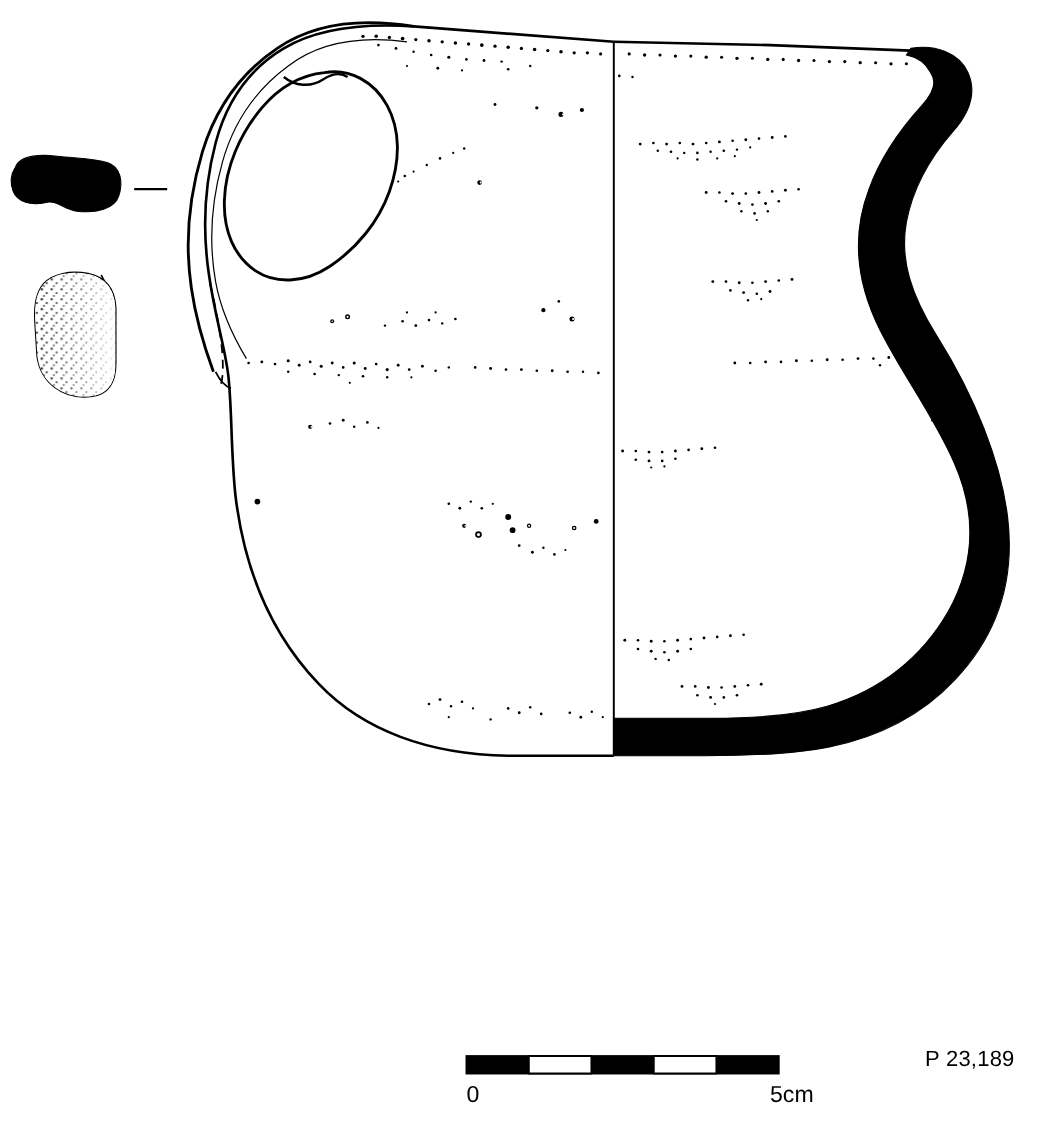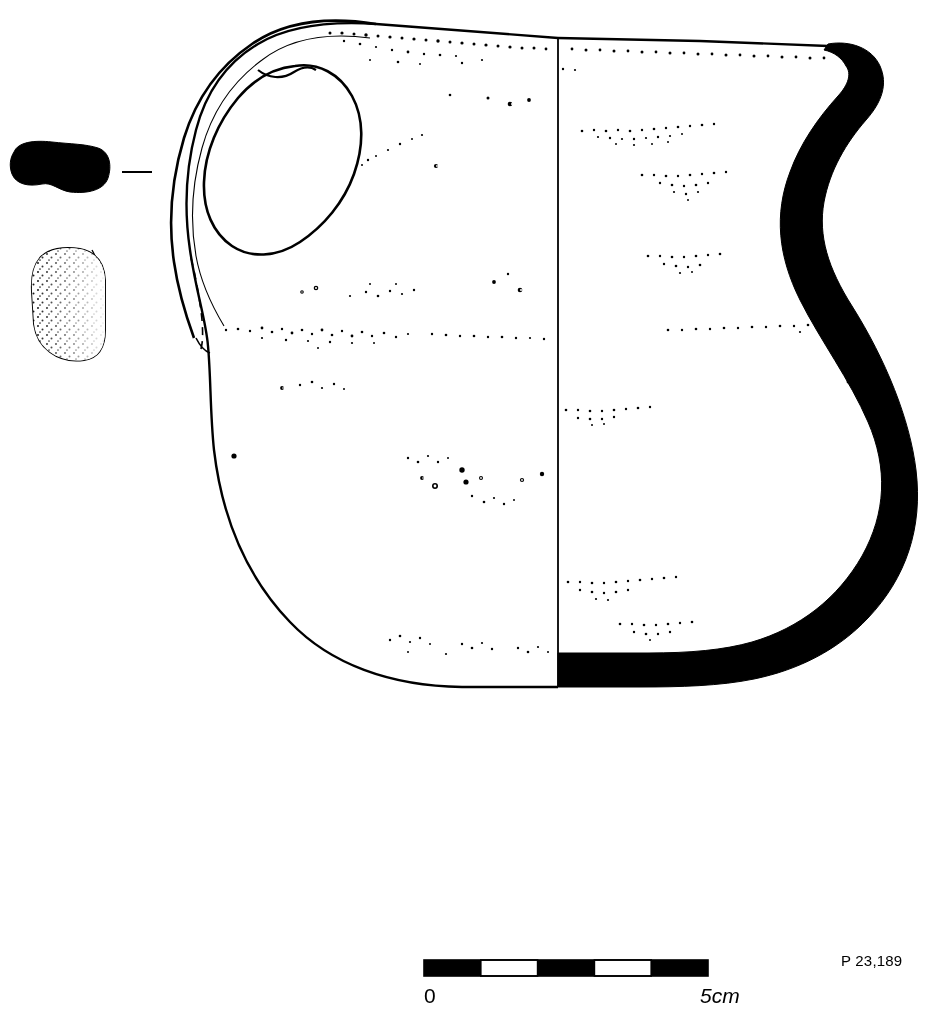--- a/index.html
+++ b/index.html
@@ -32,27 +32,27 @@
   }
   .scale-label {
     position: absolute;
     font-family: "Liberation Sans", sans-serif;
     font-size: 21px;
     line-height: 1;
     color: #000000;
     white-space: nowrap;
   }
   #scale-zero-label { left: 424px; top: 985px; }
-  #scale-max-label  { left: 700px; top: 985px; font-style: italic; }
+  #scale-max-label  { left: 700px; top: 985px; }
   #catalog-number-label {
     position: absolute;
     left: 841px;
     top: 953px;
     font-family: "Liberation Sans", sans-serif;
-    font-size: 15px;
+    font-size: 20px;
     line-height: 1;
     letter-spacing: 0.2px;
     white-space: nowrap;
     color: #000000;
   }
 </style>
 </head>
 <body>
 
 <div id="figure-root">

